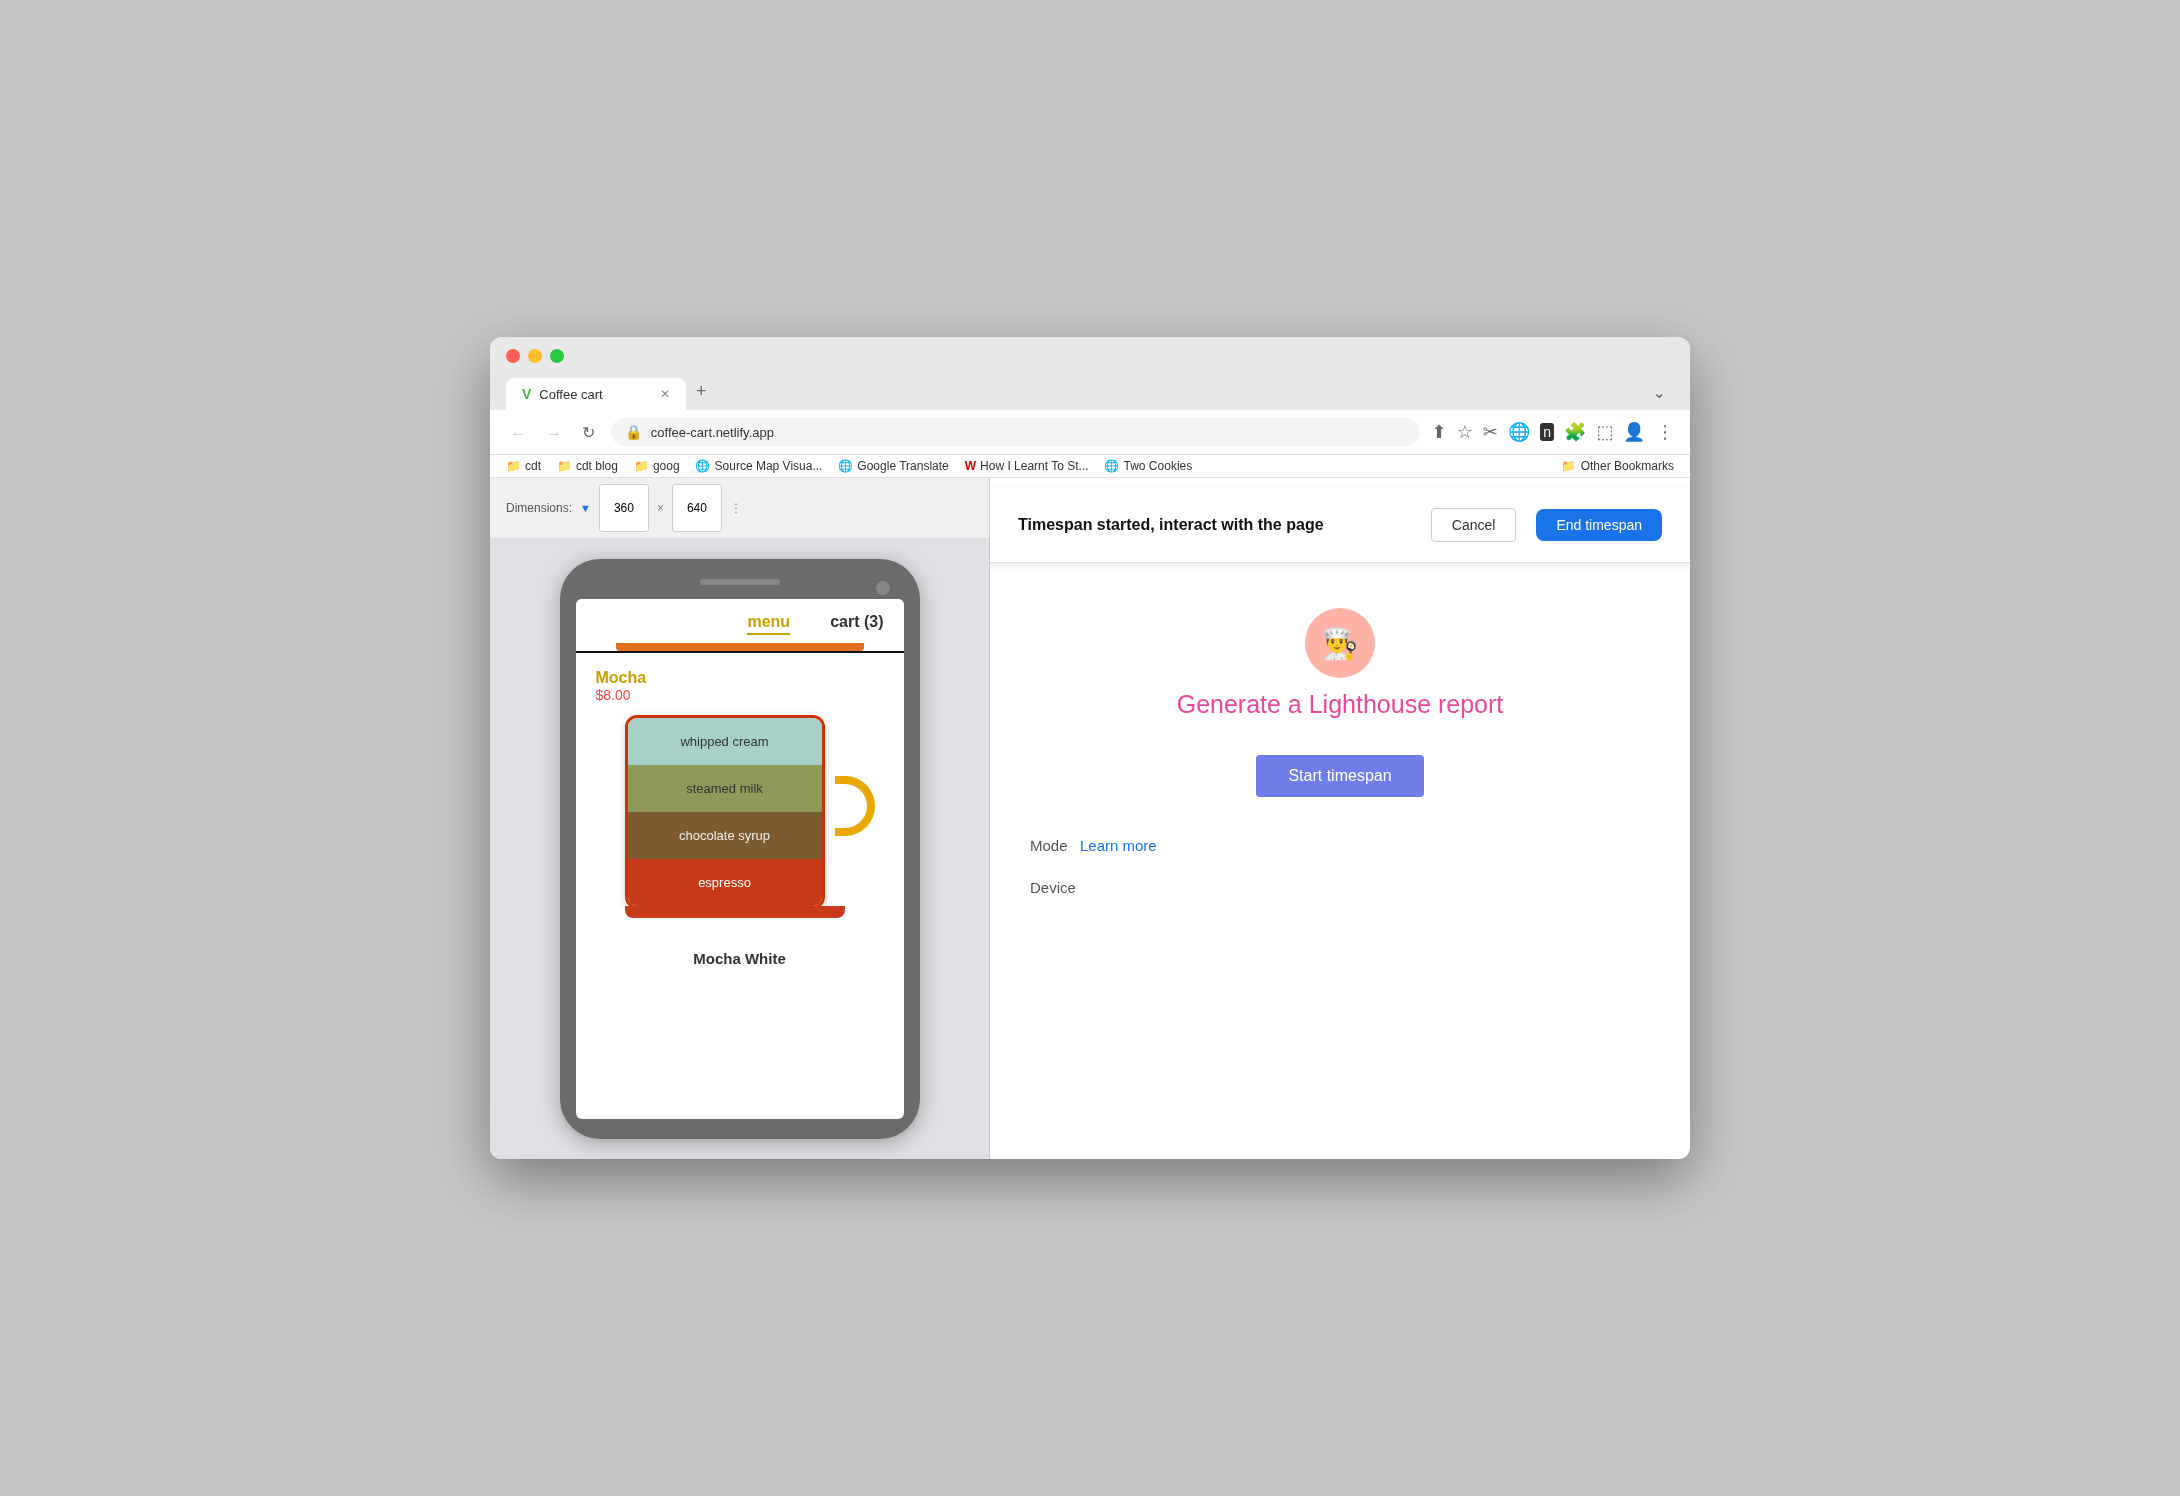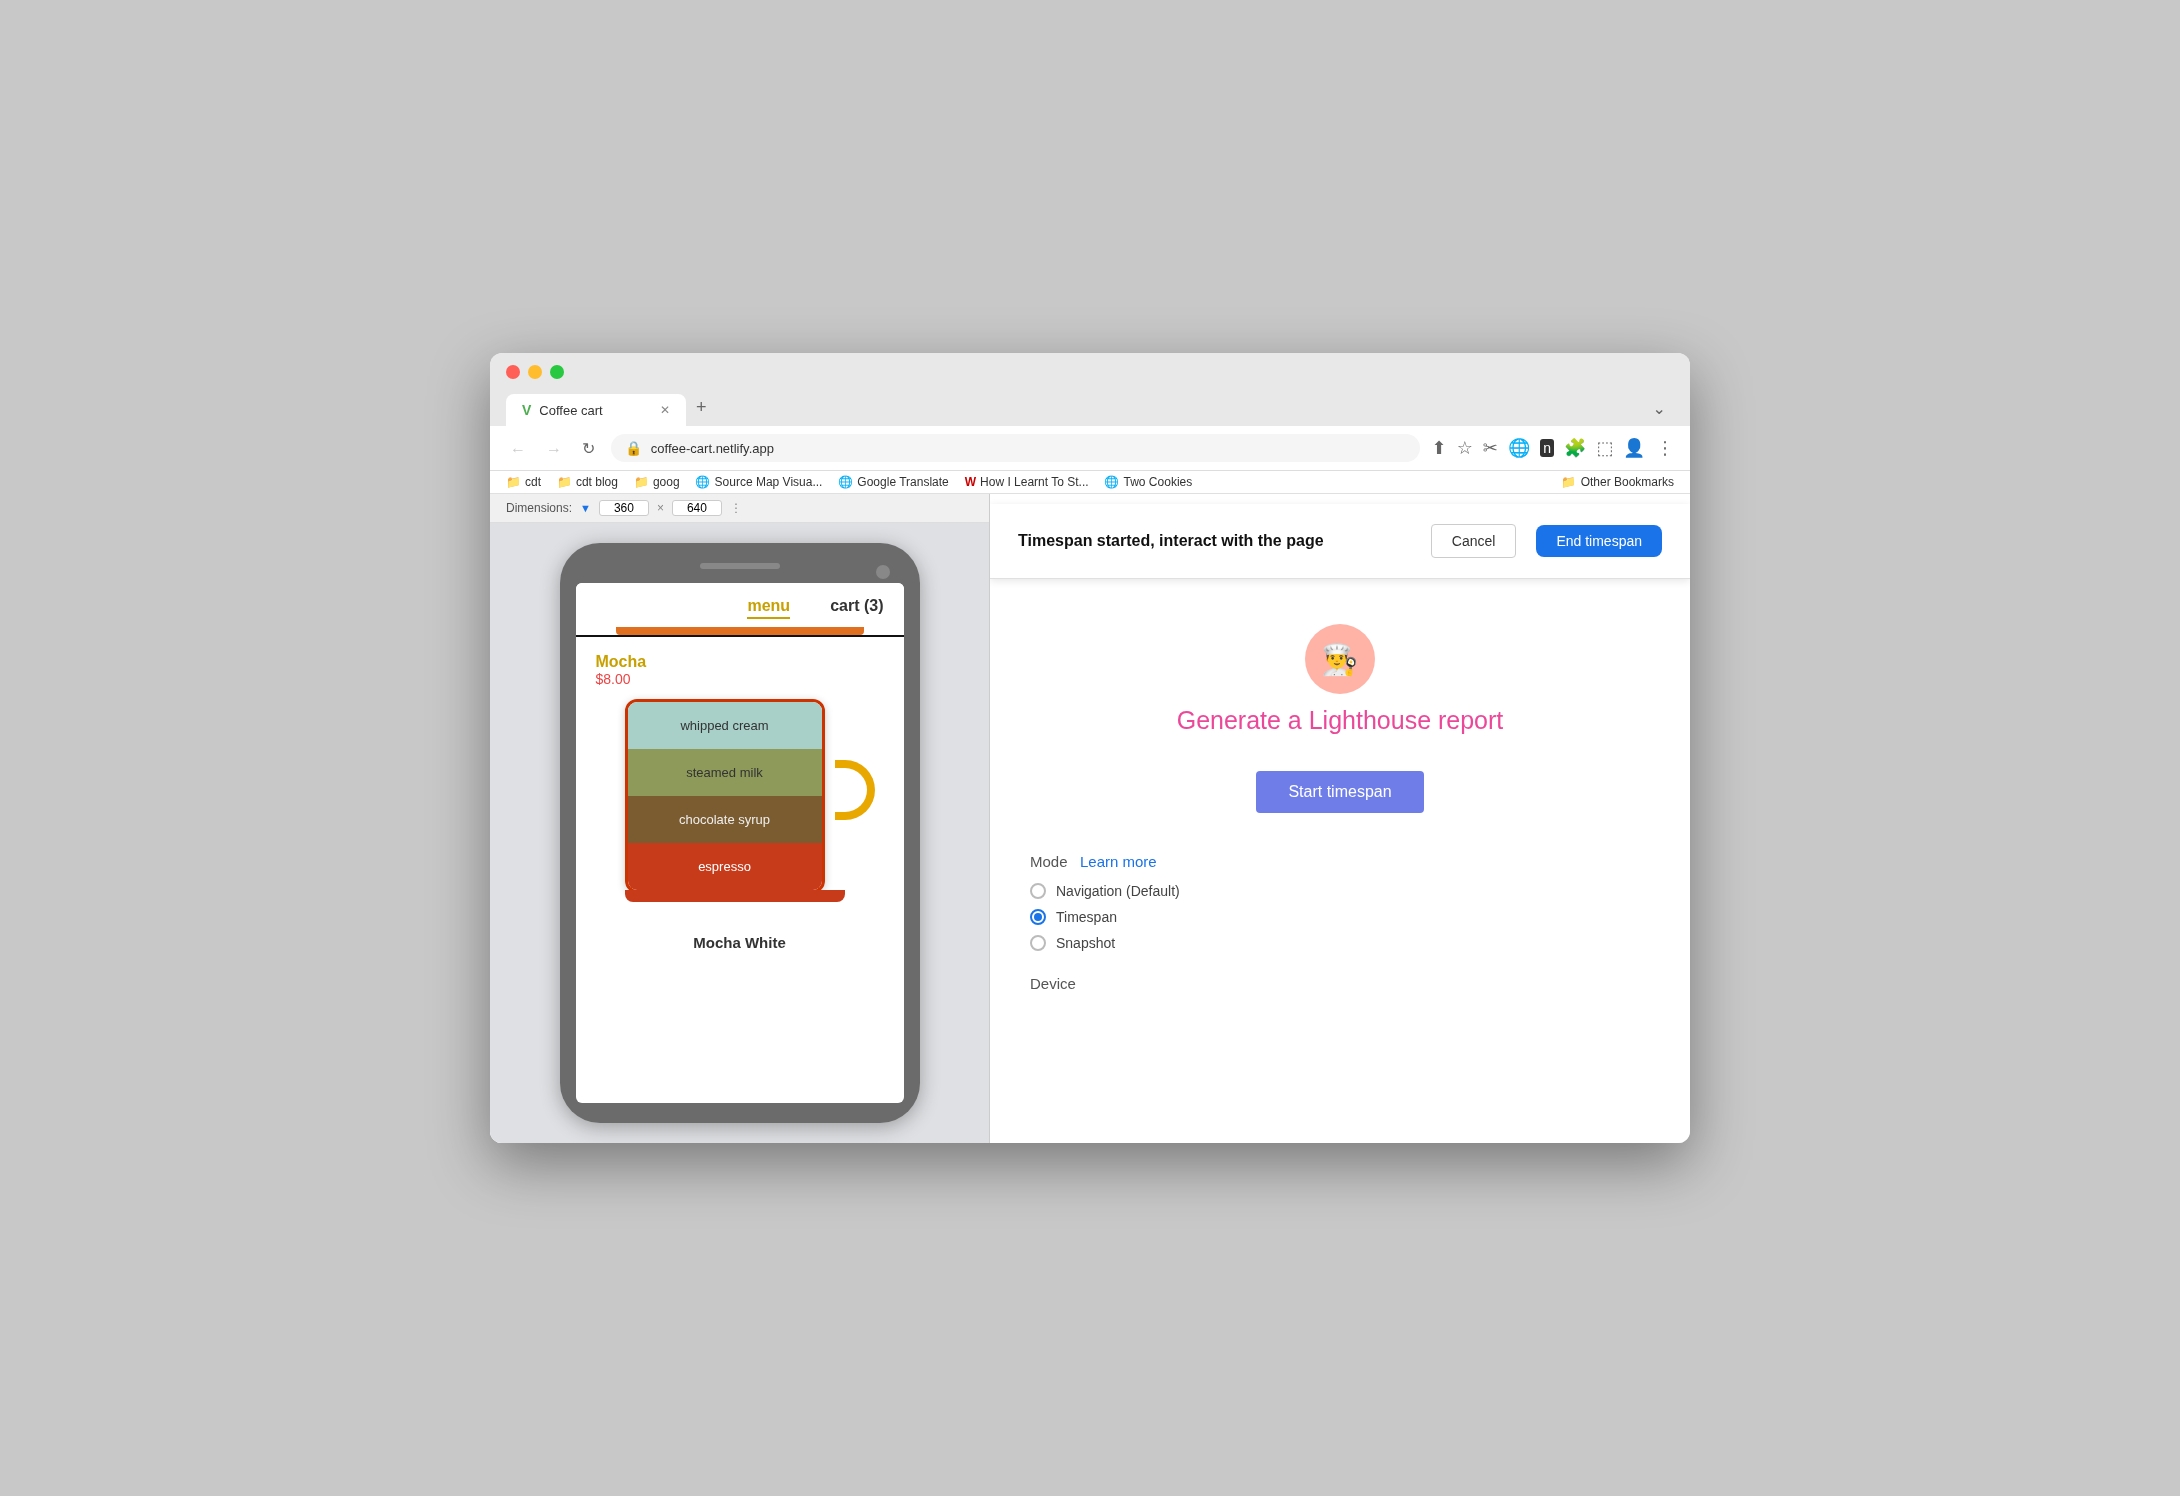--- a/index.html
+++ b/index.html
@@ -182,21 +182,21 @@
       font-size: 12px;
       color: #555;
     }
 
     .dim-label { color: #555; }
     .dim-input {
       width: 50px;
       background: #fff;
       border: 1px solid #ccc;
       border-radius: 3px;
-      padding: 0 6px;
+      padding: 16px 6px;
       font-size: 12px;
       text-align: center;
     }
 
     .dim-separator { color: #888; }
     .dim-more { color: #888; cursor: pointer; }
 
     
     .phone-area {
       padding: 20px;
@@ -669,34 +669,20 @@
           </div>
           <div class="lighthouse-title">Generate a Lighthouse report</div>
         </div>
 
         <button class="start-timespan-btn">Start timespan</button>
 
         <div class="mode-section">
           <span class="mode-label">Mode</span>
           <a class="mode-learn-more">Learn more</a>
 
-          <div class="radio-options">
-            <div class="radio-option">
-              <div class="radio-circle"></div>
-              <span>Navigation (Default)</span>
-            </div>
-            <div class="radio-option">
-              <div class="radio-circle selected"></div>
-              <span>Timespan</span>
-            </div>
-            <div class="radio-option">
-              <div class="radio-circle"></div>
-              <span>Snapshot</span>
-            </div>
-          </div>
         </div>
 
         <div class="device-section">
           <span class="device-label">Device</span>
         </div>
 
       </div>
     </div>
 
   </div>

